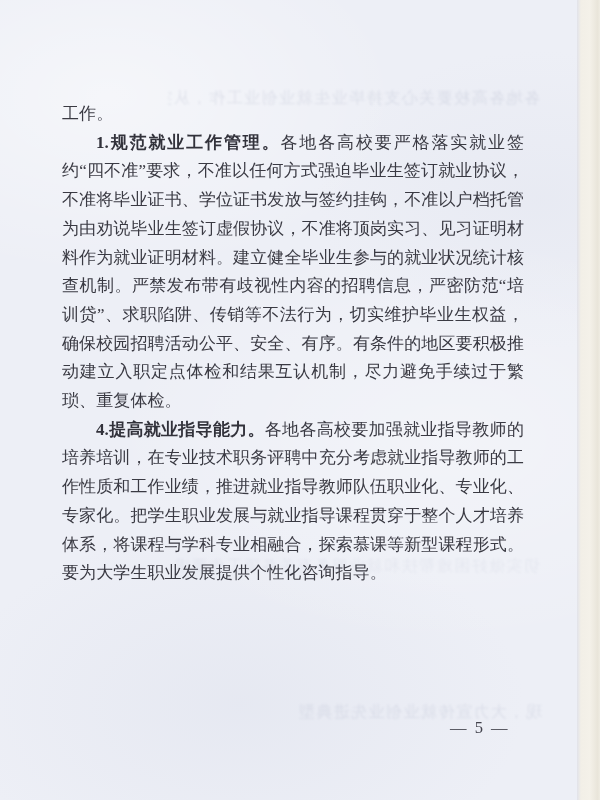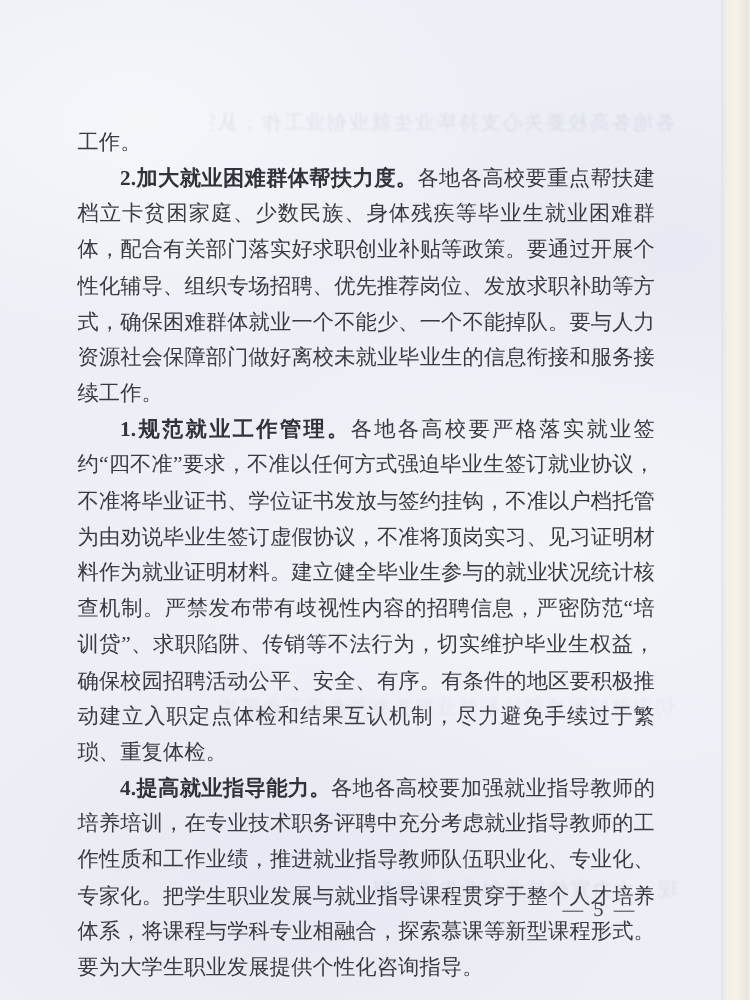--- a/index.html
+++ b/index.html
@@ -101,21 +101,20 @@
 
   <div class="bleed bleed-top">各地各高校要关心支持毕业生就业创业工作，从实际出发</div>
 
   <div class="bleed bleed-mid">切实做好困难帮扶和就业服务有关各项工作要求</div>
 
   <div class="bleed bleed-bottom">现，大力宣传就业创业先进典型</div>
 
   <div class="doc-content">
     <p class="continuation">工作。</p>
     <div>
-        <p class="para"><span class="lead">2.加大就业困难群体帮扶力度。</span><span>各地各高校要重点帮扶建档立卡贫困家庭、少数民族、身体残疾等毕业生就业困难群体，配合有关部门落实好求职创业补贴等政策。要通过开展个性化辅导、组织专场招聘、优先推荐岗位、发放求职补助等方式，确保困难群体就业一个不能少、一个不能掉队。要与人力资源社会保障部门做好离校未就业毕业生的信息衔接和服务接续工作。</span></p>
         <p class="para"><span class="lead">1.规范就业工作管理。</span><span>各地各高校要严格落实就业签约“四不准”要求，不准以任何方式强迫毕业生签订就业协议，不准将毕业证书、学位证书发放与签约挂钩，不准以户档托管为由劝说毕业生签订虚假协议，不准将顶岗实习、见习证明材料作为就业证明材料。建立健全毕业生参与的就业状况统计核查机制。严禁发布带有歧视性内容的招聘信息，严密防范“培训贷”、求职陷阱、传销等不法行为，切实维护毕业生权益，确保校园招聘活动公平、安全、有序。有条件的地区要积极推动建立入职定点体检和结果互认机制，尽力避免手续过于繁琐、重复体检。</span></p>
         <p class="para"><span class="lead">4.提高就业指导能力。</span><span>各地各高校要加强就业指导教师的培养培训，在专业技术职务评聘中充分考虑就业指导教师的工作性质和工作业绩，推进就业指导教师队伍职业化、专业化、专家化。把学生职业发展与就业指导课程贯穿于整个人才培养体系，将课程与学科专业相融合，探索慕课等新型课程形式。要为大学生职业发展提供个性化咨询指导。</span></p>
       </div>
   </div>
 
   <div class="page-number">— 5 —</div>
 
   <div class="edge-strip"></div>
 
 </div>

